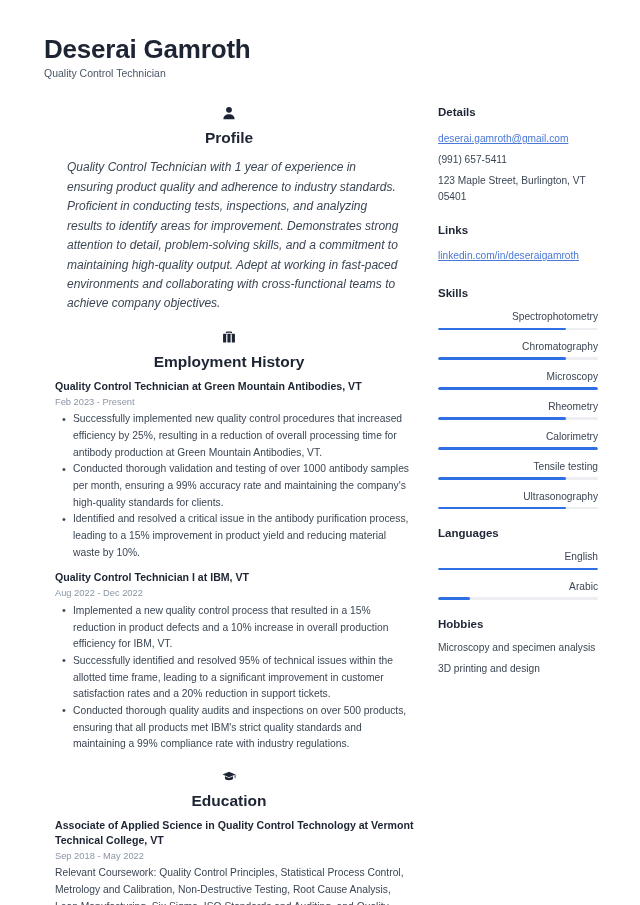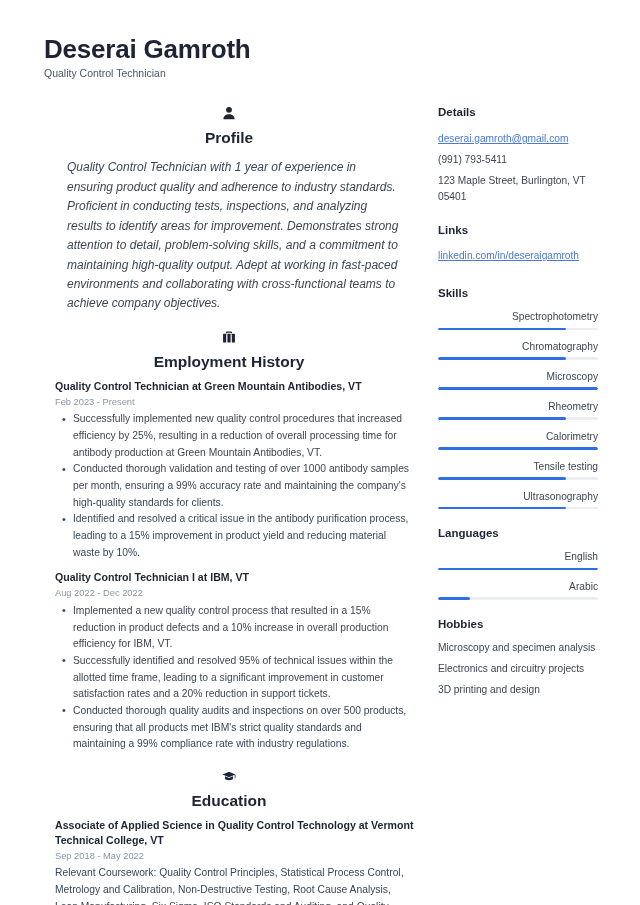--- a/index.html
+++ b/index.html
@@ -286,21 +286,21 @@
         </div>
       </div>
 
     </div>
 
     <div class="col-side">
 
       <div class="side-section">
         <div class="side-title">Details</div>
         <a class="side-link" href="#">deserai.gamroth@gmail.com</a>
-        <div class="side-line">(991) 793-5411</div>
+        <div class="side-line">(991) 657-5411</div>
         <div class="side-line">123 Maple Street, Burlington, VT 05401</div>
       </div>
 
       <div class="side-section">
         <div class="side-title">Links</div>
         <a class="side-link" href="#">linkedin.com/in/deseraigamroth</a>
       </div>
 
       <div class="side-section">
         <div class="side-title">Skills</div>
@@ -361,19 +361,18 @@
           <div class="bar-label">Arabic</div>
           <div class="bar-track">
             <div class="bar-fill" style="width: 20%;"></div>
           </div>
         </div>
       </div>
 
       <div class="side-section">
         <div class="side-title">Hobbies</div>
         <div class="side-line">Microscopy and specimen analysis</div>
-        <div class="side-line">Electronics and circuitry projects</div>
         <div class="side-line">3D printing and design</div>
       </div>
 
     </div>
   </div>
 </div>
 
 </body></html>

